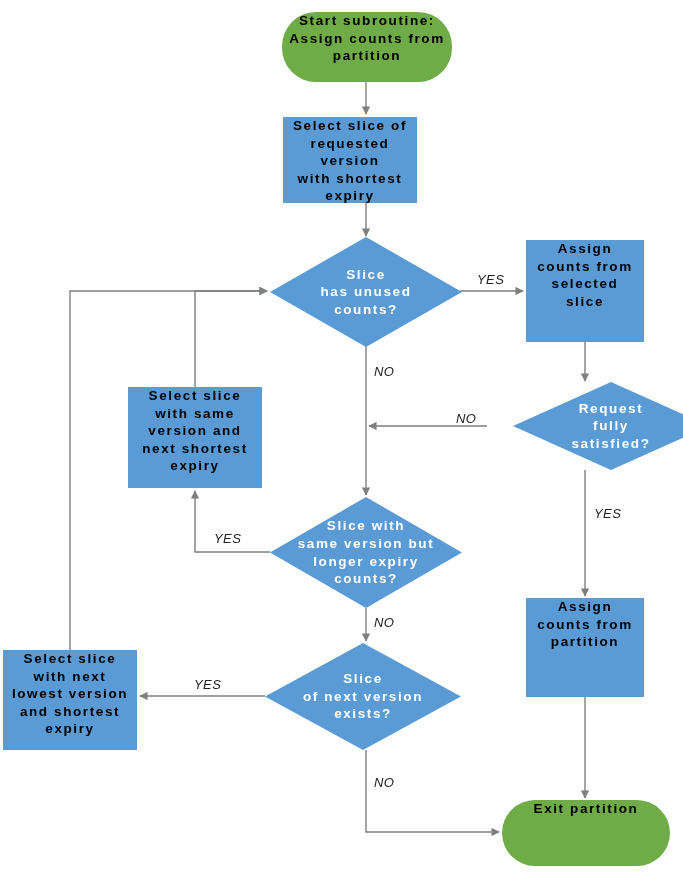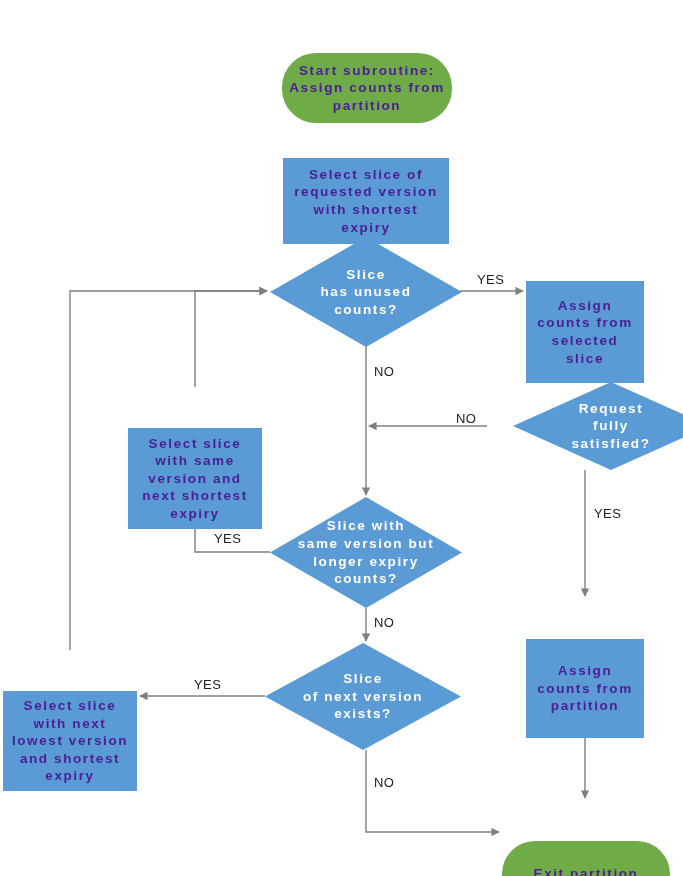--- a/index.html
+++ b/index.html
@@ -21,29 +21,27 @@
     position: absolute;
     left: 0;
     top: 0;
     width: 683px;
     height: 876px;
     pointer-events: none;
   }
   .node {
     position: absolute;
     display: flex;
-    align-items: center;
     justify-content: center;
     text-align: center;
-    color: #4c1d95;
+    color: #000000;
     font-weight: bold;
     letter-spacing: 1.6px;
     line-height: 1.30;
     box-sizing: border-box;
-    margin-top: 41px;
   }
   .node .txt {
     display: block;
     width: 100%;
     padding: 0 4px;
     white-space: pre-line;
   }
   .terminator {
     background: #6fab46;
     border-radius: 34px;
@@ -80,20 +78,21 @@
     box-sizing: border-box;
     padding: 0 6px;
   }
   .edge-label {
     position: absolute;
     color: #222222;
     font-size: 13px;
     letter-spacing: 0.4px;
     font-weight: normal;
     white-space: nowrap;
+    font-style: italic;
   }
 </style>
 </head>
 <body>
 
 <div id="canvas">
 
   <svg class="edges" viewBox="0 0 683 876">
     <defs>
       <marker id="arrow" viewBox="0 0 10 10" refX="9" refY="5" markerWidth="6" markerHeight="6" orient="auto-start-reverse">
@@ -131,21 +130,21 @@
       <path d="M 585,697 L 585,798"></path>
     </g>
   </svg>
 
   <div class="node terminator" style="left:282px; top:12px; width:170px; height:70px;">
     <span class="txt">Start subroutine:
 Assign counts from
 partition</span>
   </div>
 
-  <div class="node process" style="left:283px; top:117px; width:166px; height:86px;">
+  <div class="node process" style="left:283px; top:117px; width:134px; height:86px;">
     <span class="txt">Select slice of
 requested version
 with shortest
 expiry</span>
   </div>
 
   <div class="diamond-wrap" style="left:270px; top:237px; width:192px; height:110px;">
     <div class="diamond-shape"></div>
     <div class="diamond-label">Slice
 has unused

